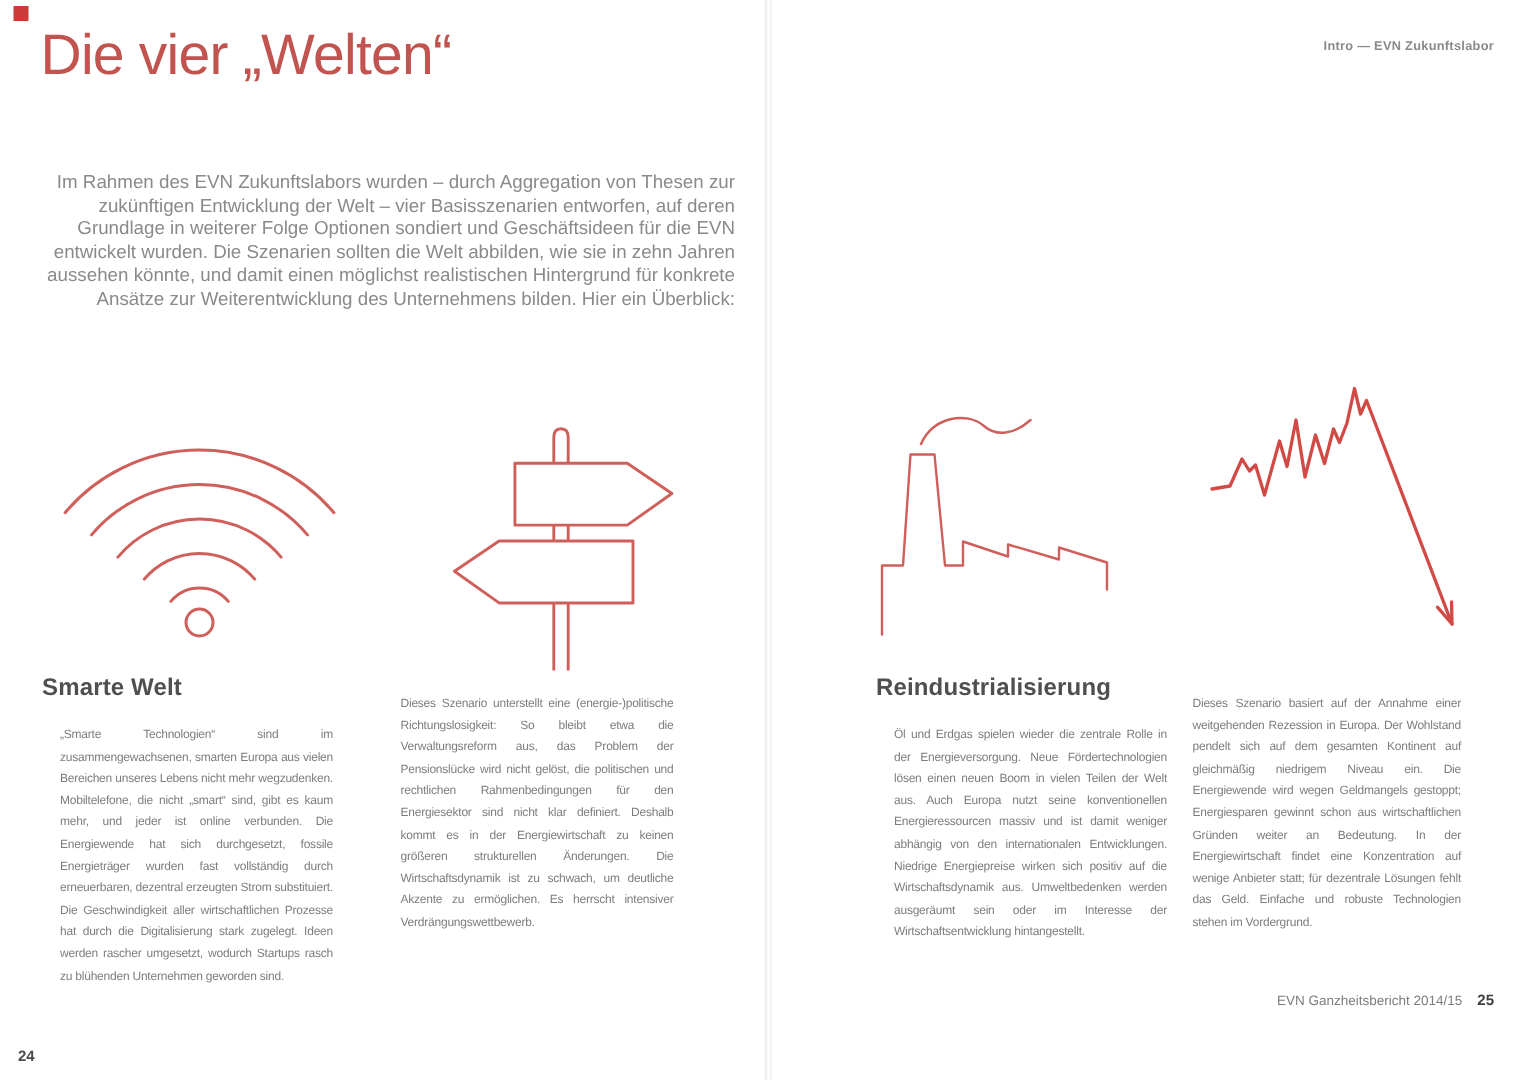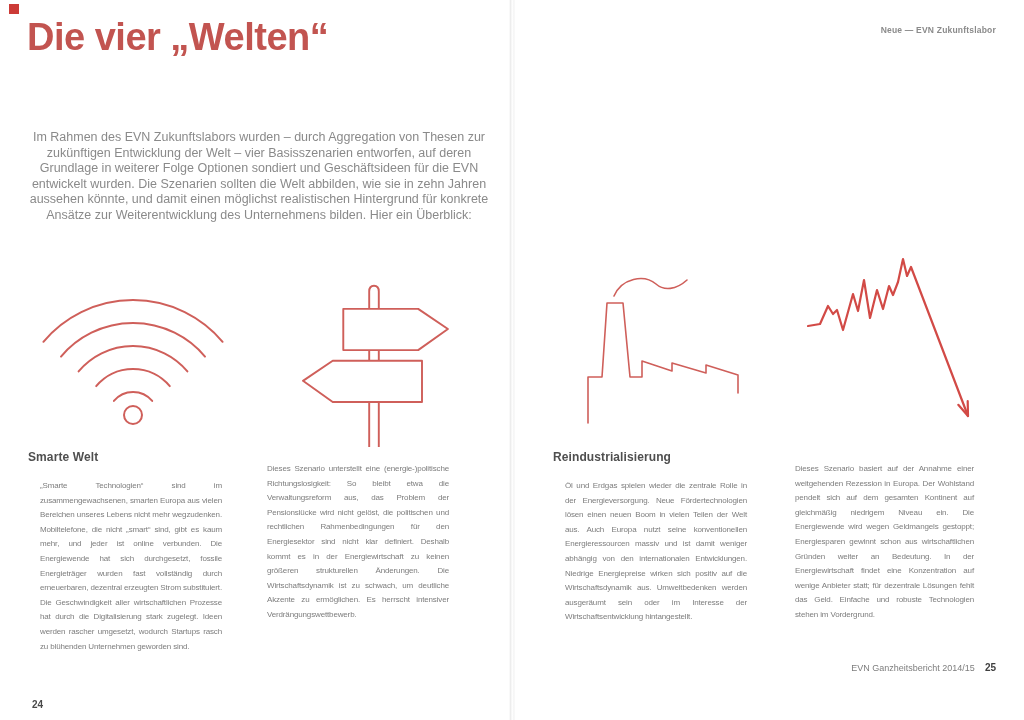--- a/index.html
+++ b/index.html
@@ -12,76 +12,76 @@
 
   .brand-square{position:absolute;left:9px;top:4px;width:10px;height:10px;background:#cc3b37;}
 
   .header-right{
     position:absolute;top:25px;right:28px;
     font-size:8.5px;font-weight:700;color:#8a8a8a;letter-spacing:.2px;
   }
 
   .title{
     position:absolute;left:27px;top:16px;margin:0;
-    font-size:38px;font-weight:700;letter-spacing:-.5px;
+    font-size:38px;font-weight:400;letter-spacing:-.5px;
     color:#c25450;
   }
 
   .intro{
-    position:absolute;left:28px;top:130px;width:462px;margin:0;
-    font-size:12.5px;line-height:15.6px;color:#8a8a8a;text-align:center;
+    position:absolute;left:28px;top:114px;width:462px;margin:0;
+    font-size:12.5px;line-height:15.6px;color:#8a8a8a;text-align:right;
   }
 
   .icon{position:absolute;}
   .icon-wifi{left:20px;top:270px;width:220px;height:170px;}
   .icon-signpost{left:278px;top:272px;width:192px;height:186px;}
   .icon-factory{left:550px;top:270px;width:220px;height:170px;}
   .icon-downtrend{left:790px;top:250px;width:220px;height:190px;}
 
   .col{position:absolute;top:450px;width:206px;}
   .col1{left:28px;}
   .col2{left:255px;}
-  .col3{left:553px;}
+  .col3{left:584px;}
   .col4{left:783px;width:203px;}
   .col h3{
-    margin:0 0 15px 0;font-size:12px;font-weight:700;color:#4f4f4f;letter-spacing:.1px;
+    margin:0 0 15px 0;font-size:16px;font-weight:700;color:#4f4f4f;letter-spacing:.1px;
   }
   .col p{
     margin:12px;font-size:8px;line-height:14.6px;letter-spacing:-.15px;
     color:#7d7d7d;text-align:justify;
   }
 
   .gutter{
     position:absolute;left:509px;top:0;width:6px;height:720px;
     background:linear-gradient(to right,rgba(0,0,0,0) 0%,rgba(0,0,0,.07) 25%,rgba(255,255,255,1) 55%,rgba(0,0,0,.05) 85%,rgba(0,0,0,0) 100%);
   }
 
   .footer-left{
-    position:absolute;left:32px;top:699px;
+    position:absolute;left:12px;top:699px;
     font-size:10px;font-weight:700;color:#4a4a4a;
   }
   .footer-right{
     position:absolute;right:28px;top:662px;
     font-size:9px;color:#7d7d7d;
   }
   .footer-right .pagenum{font-weight:700;color:#3f3f3f;margin-left:10px;font-size:10px;}
 
   svg .stroke{fill:none;stroke:#cf5f5a;stroke-width:2;stroke-linecap:round;stroke-linejoin:round;}
   svg .stroke-thin{fill:none;stroke:#cf5f5a;stroke-width:1.6;stroke-linecap:round;stroke-linejoin:round;}
   svg .whitefill{fill:#ffffff;stroke:#cf5f5a;stroke-width:2;stroke-linejoin:round;}
   svg .trend{fill:none;stroke:#d24a46;stroke-width:2.2;stroke-linecap:round;stroke-linejoin:round;}
 </style>
 </head>
 <body>
 
 <div class="sheet">
 
   <div class="brand-square"></div>
 
-  <div class="header-right">Neue — EVN Zukunftslabor</div>
+  <div class="header-right">Intro — EVN Zukunftslabor</div>
 
   <h1 class="title">Die vier „Welten“</h1>
 
   <p class="intro">Im Rahmen des EVN Zukunftslabors wurden – durch Aggregation von Thesen zur zukünftigen Entwicklung der Welt – vier Basisszenarien entworfen, auf deren Grundlage in weiterer Folge Optionen sondiert und Geschäftsideen für die EVN entwickelt wurden. Die Szenarien sollten die Welt abbilden, wie sie in zehn Jahren aussehen könnte, und damit einen möglichst realistischen Hintergrund für konkrete Ansätze zur Weiterentwicklung des Unternehmens bilden. Hier ein Überblick:</p>
 
   <svg class="icon icon-wifi" viewBox="0 0 220 170" xmlns="http://www.w3.org/2000/svg">
     <circle class="stroke" cx="113" cy="145" r="9"></circle>
     <path class="stroke" d="M 93.9 130.9 A 25 25 0 0 1 132.2 130.9"></path>
     <path class="stroke" d="M 76.2 116.1 A 48 48 0 0 1 149.8 116.1"></path>
     <path class="stroke" d="M 58.6 101.4 A 71 71 0 0 1 167.4 101.4"></path>

